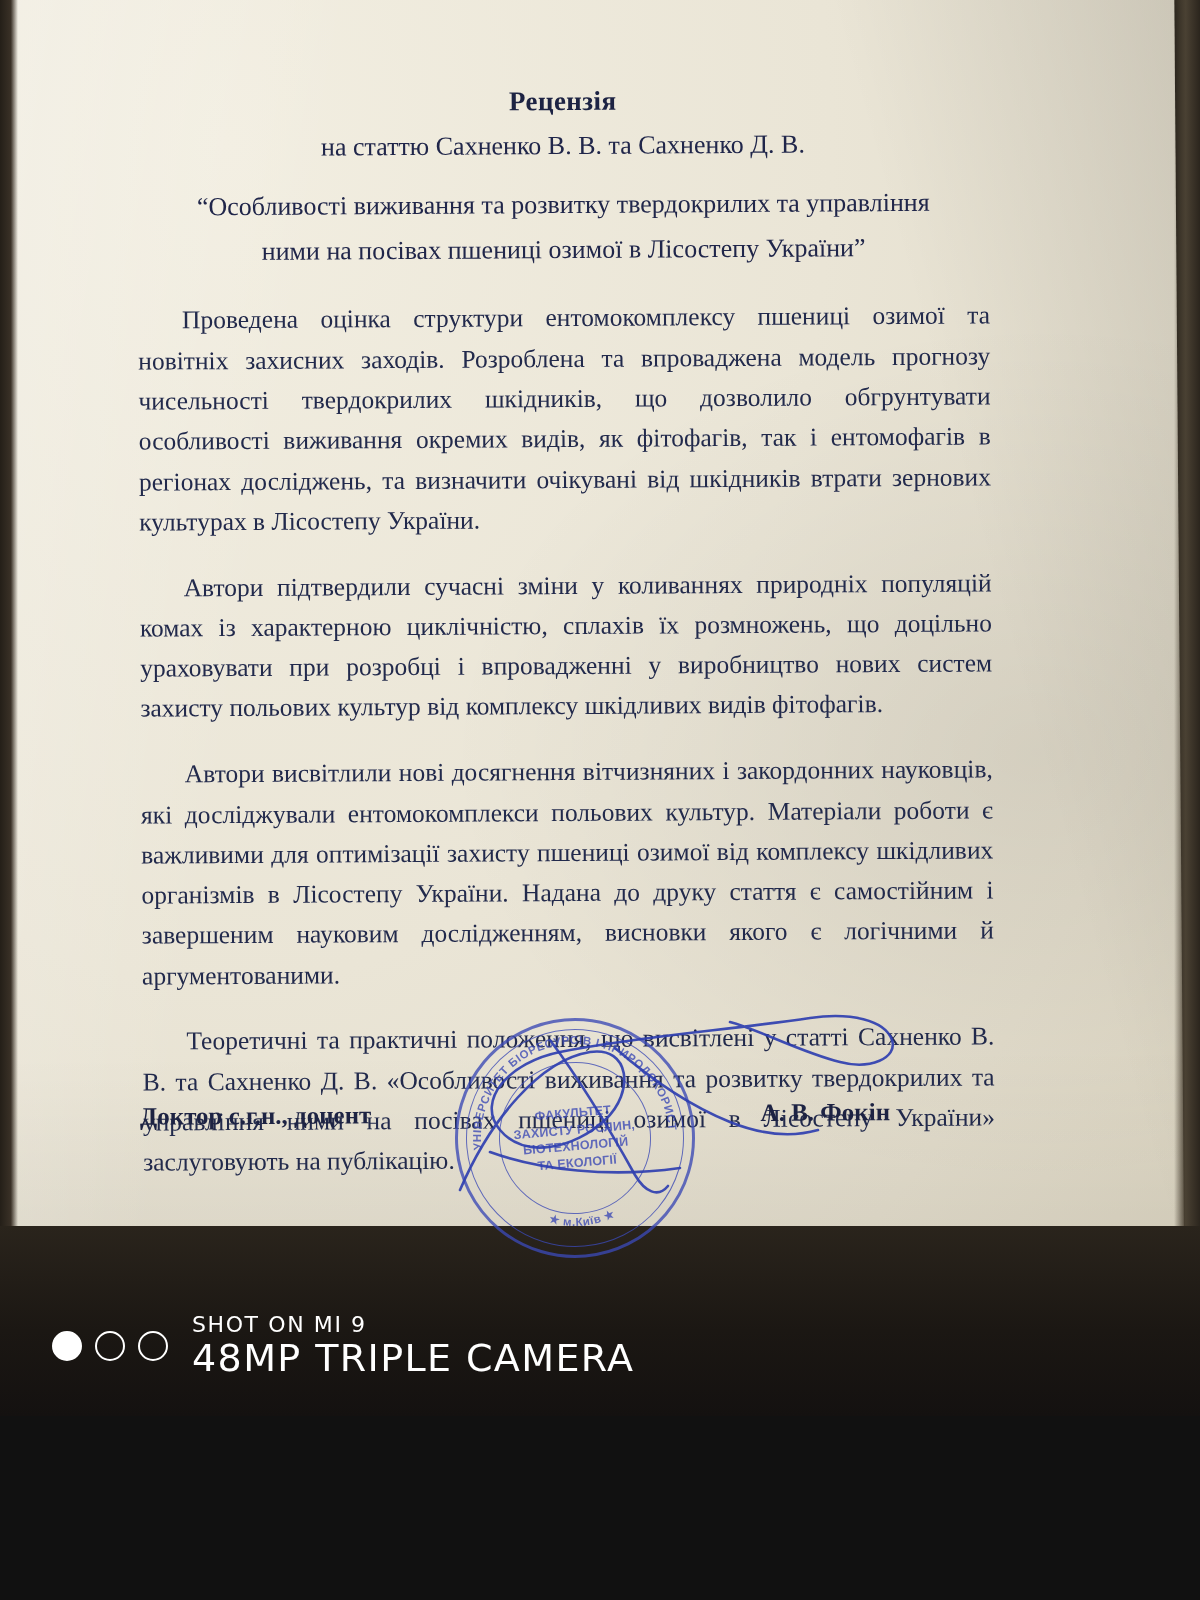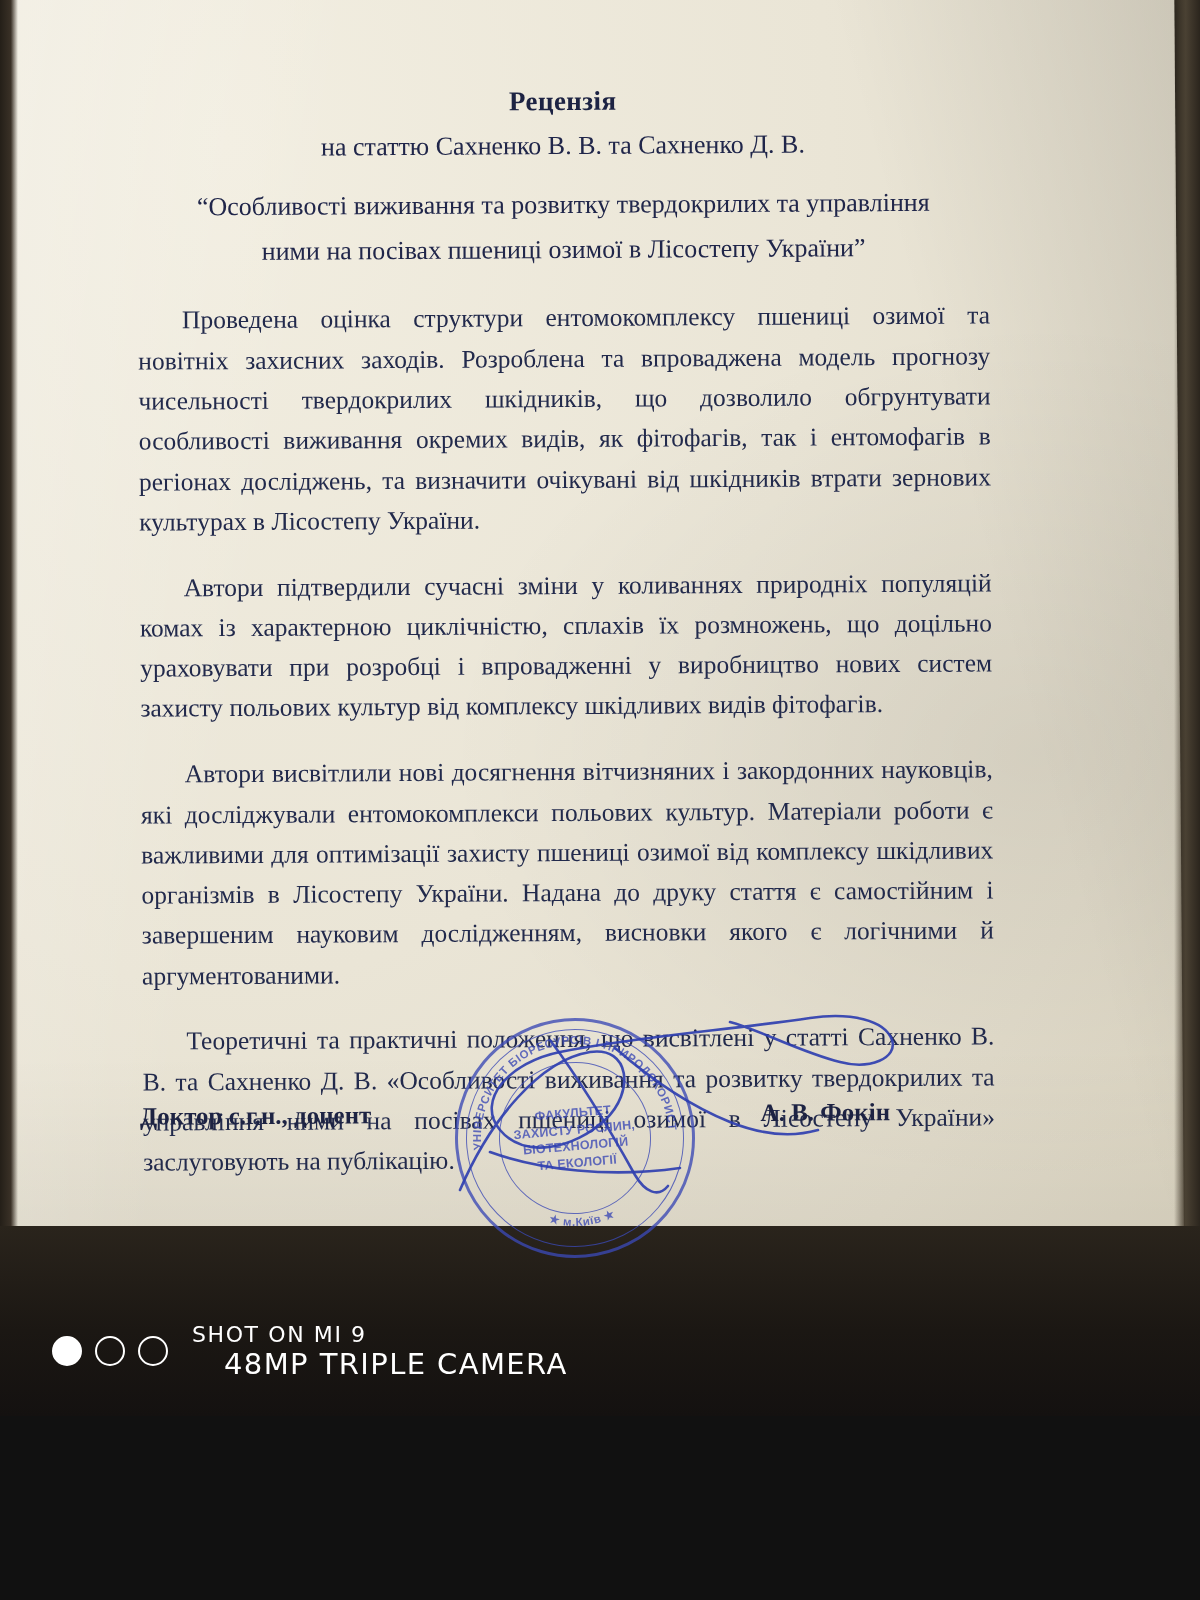--- a/index.html
+++ b/index.html
@@ -204,21 +204,21 @@
     font-family: "DejaVu Sans", sans-serif;
   }
   .wm-dots { display: flex; align-items: center; gap: 13px; }
   .wm-dot {
     width: 26px; height: 26px; border-radius: 50%;
     border: 2.5px solid #ffffff;
   }
   .wm-dot.filled { background: #ffffff; }
   .wm-text { line-height: 1.12; }
   .wm-line1 { font-size: 22px; letter-spacing: 1.6px; }
-  .wm-line2 { font-size: 29px; letter-spacing: 1.4px; margin-left: 32px; }
+  .wm-line2 { font-size: 38px; letter-spacing: 1.4px; }
 </style>
 </head>
 <body>
 
 <div id="page">
 
   <div id="paper"></div>
   <div class="gutter-left"></div>
   <div class="gutter-right"></div>
   <div class="paper-bottom-edge"></div>

